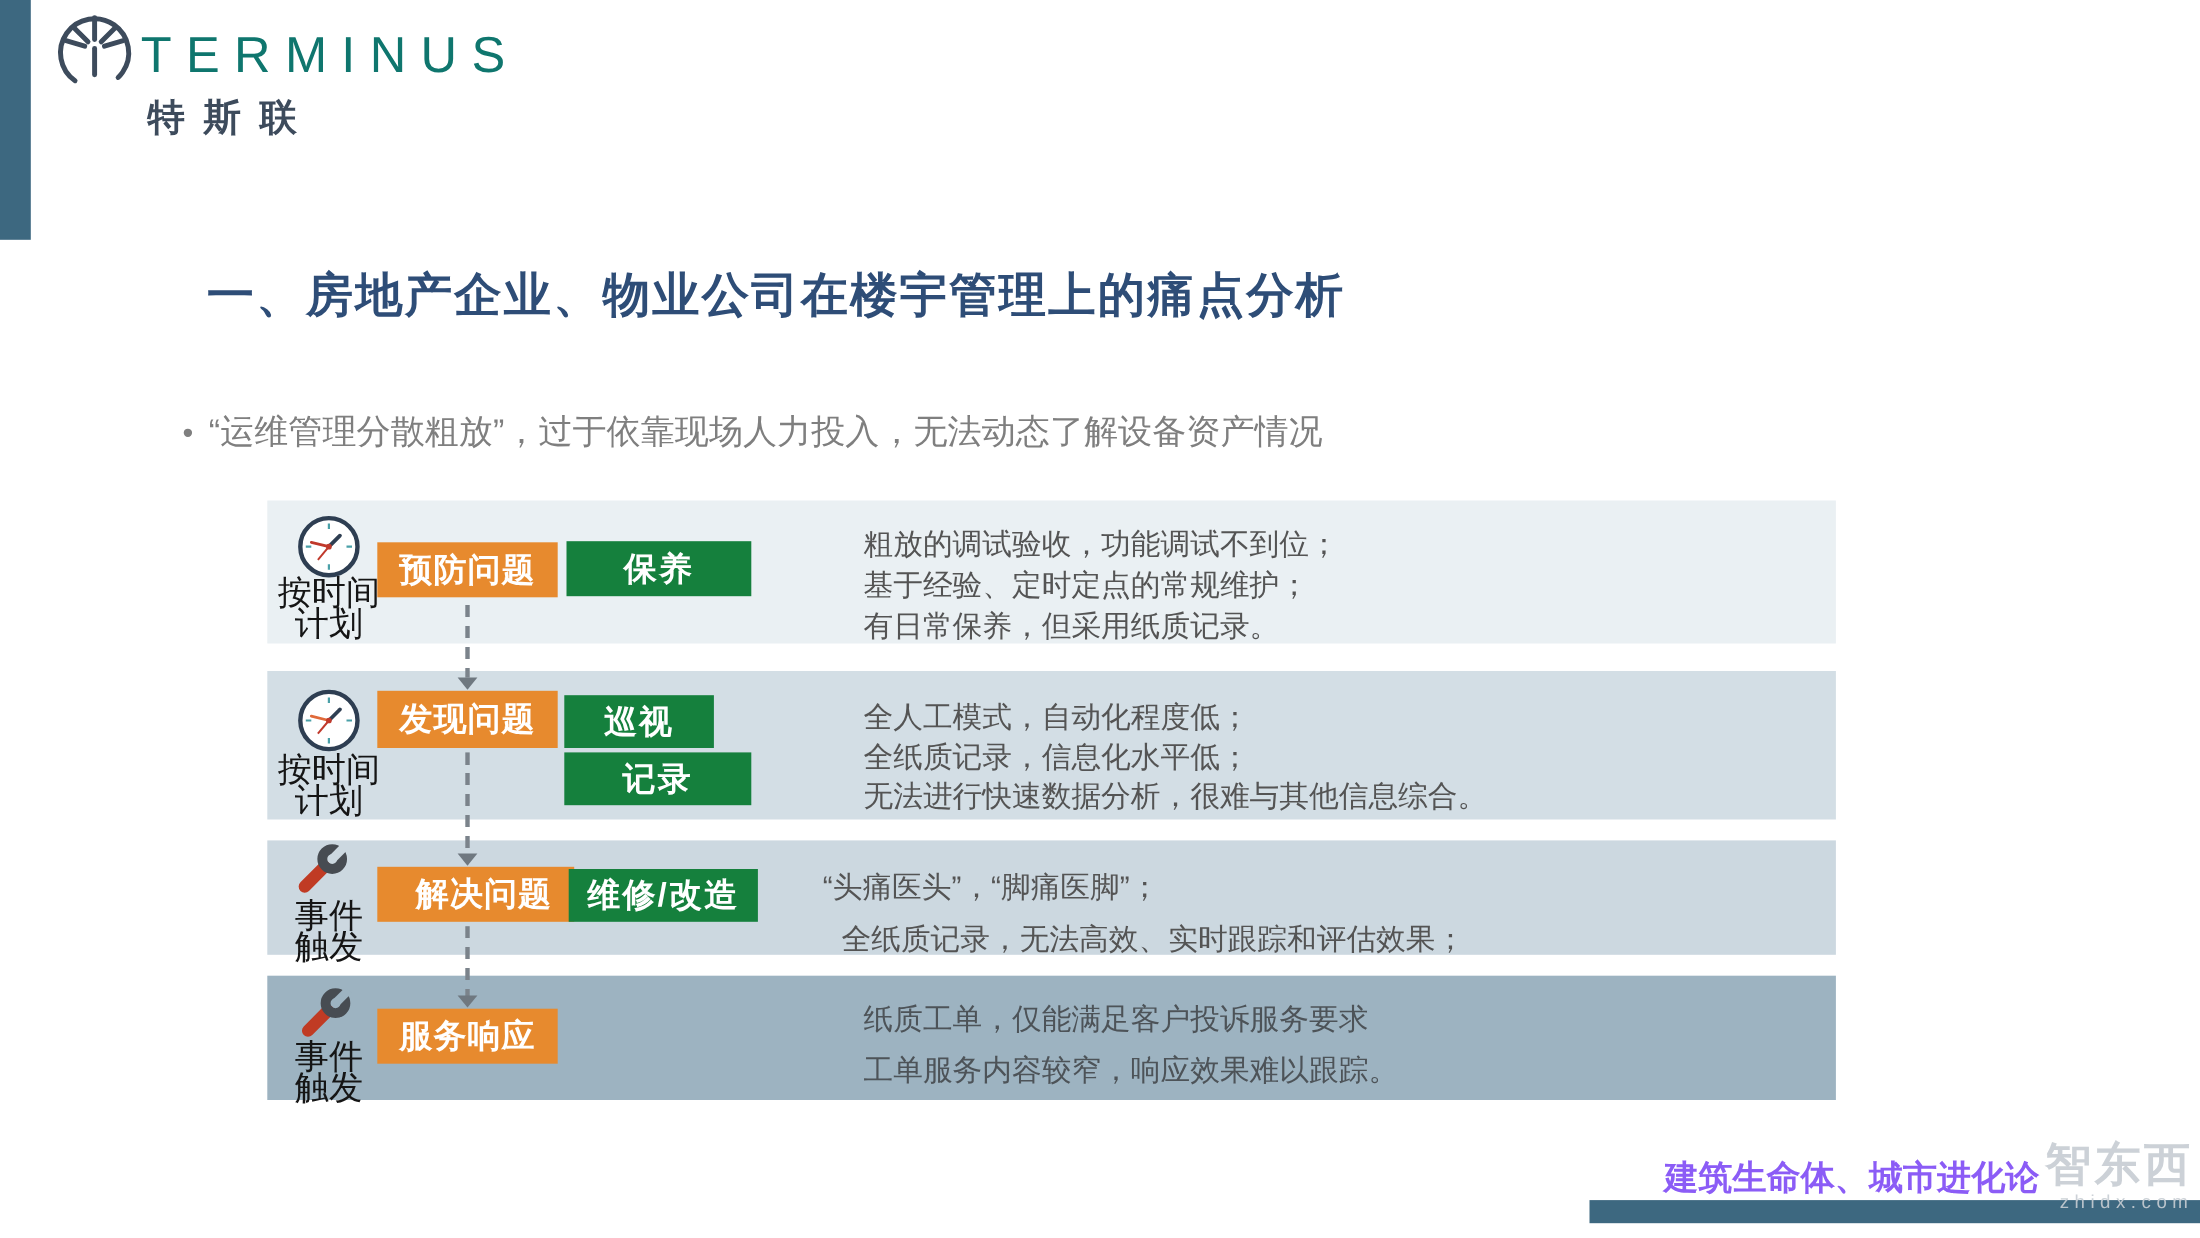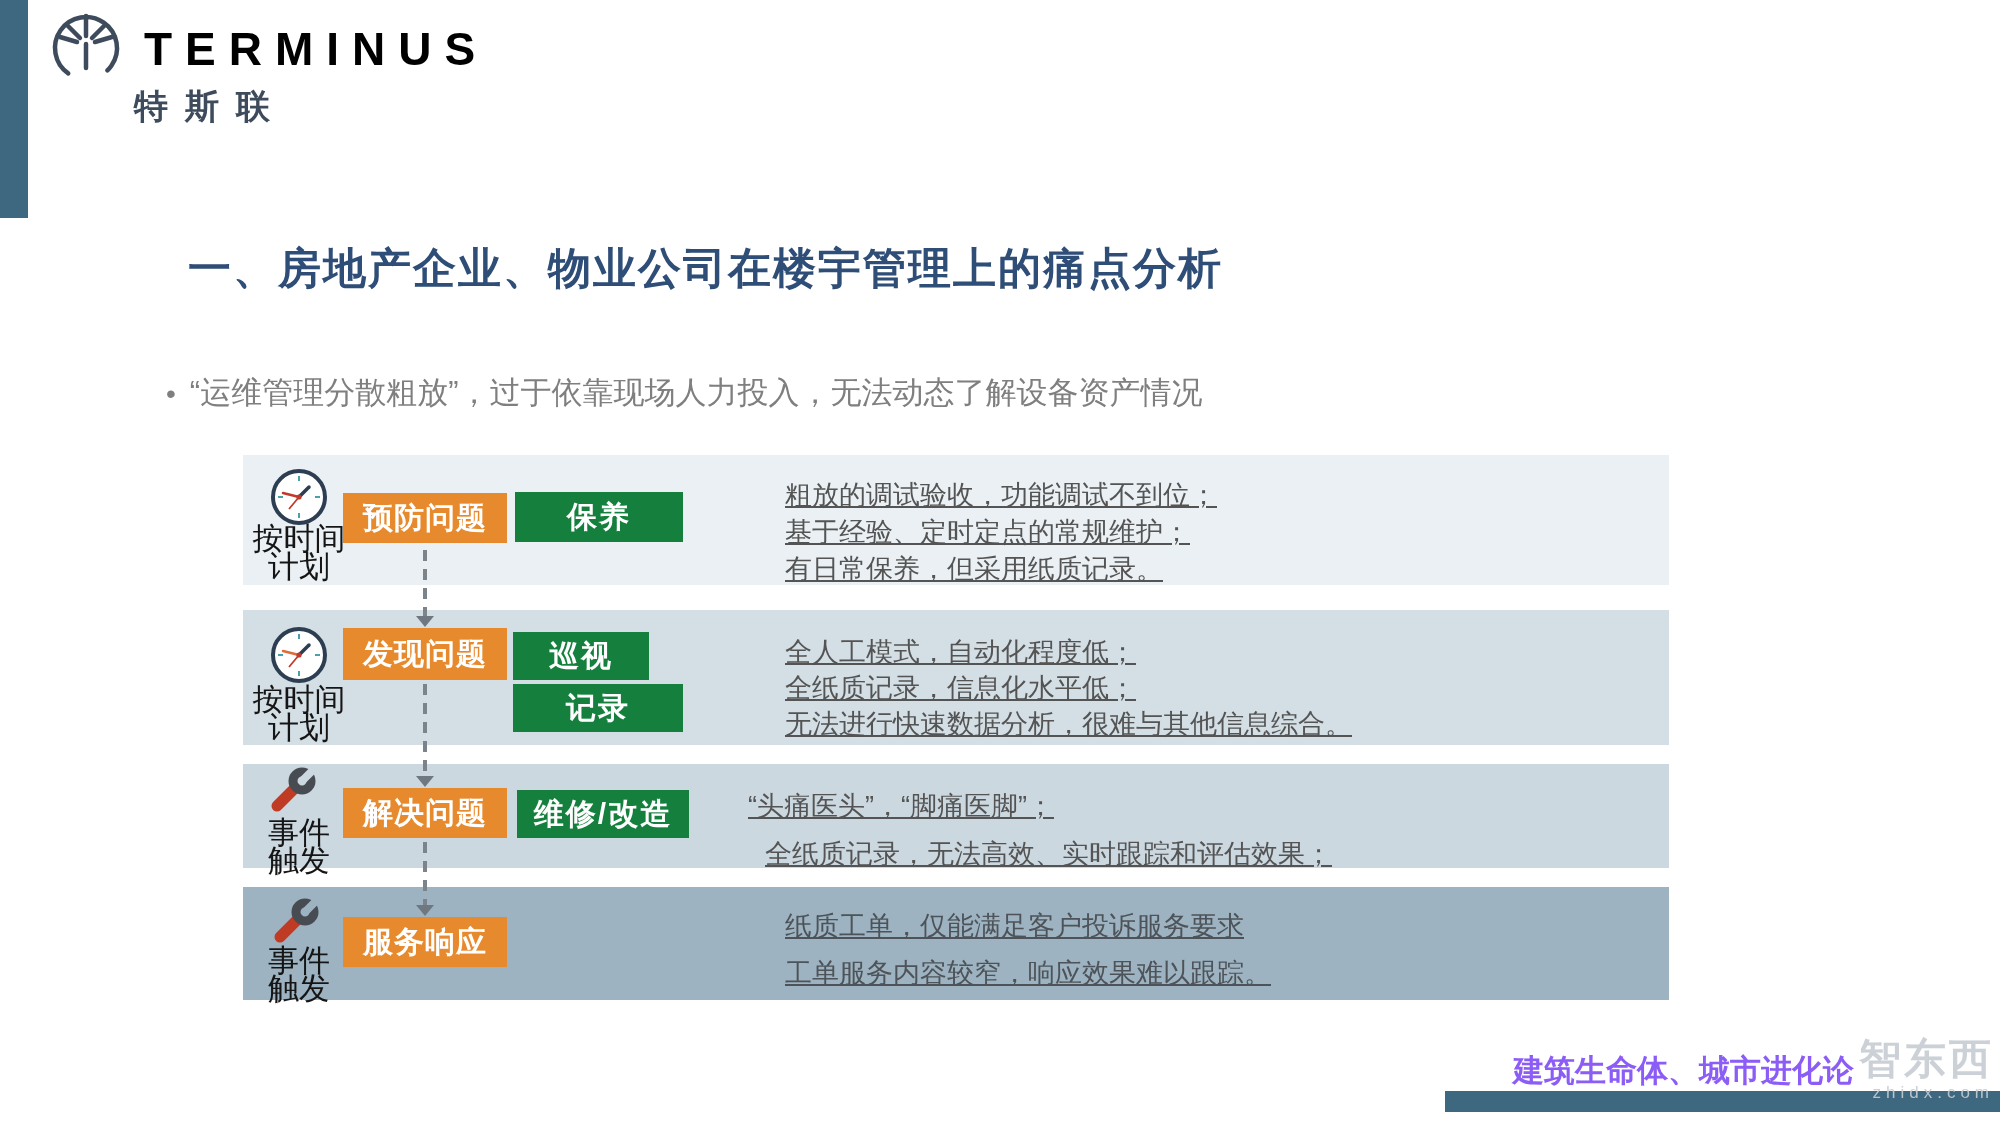--- a/index.html
+++ b/index.html
@@ -5,21 +5,21 @@
   html,body{margin:0;padding:0;background:#ffffff;}
   #slide{position:relative;width:2000px;height:1125px;background:#ffffff;overflow:hidden;
          font-family:"Liberation Sans","DejaVu Sans",sans-serif;}
 
   .abs{position:absolute;}
 
   
   #left-bar{left:0;top:8;width:28px;height:218px;background:#3d6880;}
 
   
-  #logo-word{left:144px;top:22px;font-size:46px;letter-spacing:13px;color:#000000;font-weight:700;}
+  #logo-word{left:128px;top:22px;font-size:46px;letter-spacing:13px;color:#0f766e;font-weight:400;}
   #logo-cn{left:134px;top:84px;font-size:34px;letter-spacing:17px;color:#3d4b5c;font-weight:700;}
 
   
   #page-title{left:188px;top:240px;font-size:43px;font-weight:700;color:#2e4d77;letter-spacing:2px;}
   #bullet-line{left:166px;top:372px;font-size:31px;color:#7f7f7f;}
   #bullet-line .dot{margin-right:14px;font-size:28px;}
 
   
   .row{left:243px;width:1426px;}
   #row-0{top:455px;height:130px;background:#eaf0f3;}
@@ -28,21 +28,21 @@
   #row-3{top:887px;height:113px;background:#9db3c1;}
 
   .trigger-label{left:0;width:112px;text-align:center;font-size:31px;line-height:28px;
                  color:#151515;font-weight:500;}
 
   .stage-btn{width:164px;height:50px;background:#e78a2e;color:#ffffff;font-size:30px;font-weight:700;
              display:flex;align-items:center;justify-content:center;letter-spacing:1px;}
   .action-btn{background:#15803d;color:#ffffff;font-size:30px;font-weight:700;
               display:flex;align-items:center;justify-content:center;letter-spacing:2px;}
 
-  .desc{font-size:27px;color:#545454;text-decoration:underline;}
+  .desc{font-size:27px;color:#545454;}
   .desc div{white-space:nowrap;}
   #row-3 .desc{color:#4d5358;}
 
   
   .v-dash{width:4px;background:repeating-linear-gradient(to bottom,#7b838b 0 11px,transparent 11px 19px);}
   .arrow-head{width:0;height:0;border-left:9px solid transparent;border-right:9px solid transparent;
               border-top:11px solid #6f7880;}
 
   
   #footer-slogan{left:1250px;top:1050px;width:604px;text-align:right;font-size:31px;font-weight:700;color:#8b5cf6;}
@@ -136,21 +136,21 @@
   <div id="row-2" class="abs row">
     <svg class="abs" style="left:24px;top:-2px;" width="52" height="52" viewBox="0 0 52 52">
       <line x1="10" y1="44" x2="28" y2="26" stroke="#c03b24" stroke-width="11" stroke-linecap="round"></line>
       <circle cx="35" cy="19" r="9" fill="none" stroke="#474c52" stroke-width="9"></circle>
       <polygon points="32.2,16.2 37.8,21.8 49.8,9.8 44.2,4.2" fill="#ccd8e0"></polygon>
     </svg>
     <div class="abs trigger-label" style="top:55px;">
       <div>事件</div>
       <div>触发</div>
     </div>
-    <div class="abs stage-btn" style="left:100px;top:24px;">解决问题</div>
+    <div class="abs stage-btn" style="left:100px;top:24px;padding-left:15px;">解决问题</div>
     <div class="abs action-btn" style="left:274px;top:26px;width:172px;height:48px;">维修/改造</div>
     <div class="abs desc" style="left:505px;top:18px;line-height:48px;">
       <div>“头痛医头”，“脚痛医脚”；</div>
       <div style="padding-left:17px;">全纸质记录，无法高效、实时跟踪和评估效果；</div>
     </div>
   </div>
 
   <div id="row-3" class="abs row">
     <svg class="abs" style="left:27px;top:6px;" width="52" height="52" viewBox="0 0 52 52">
       <line x1="10" y1="44" x2="28" y2="26" stroke="#c03b24" stroke-width="11" stroke-linecap="round"></line>

